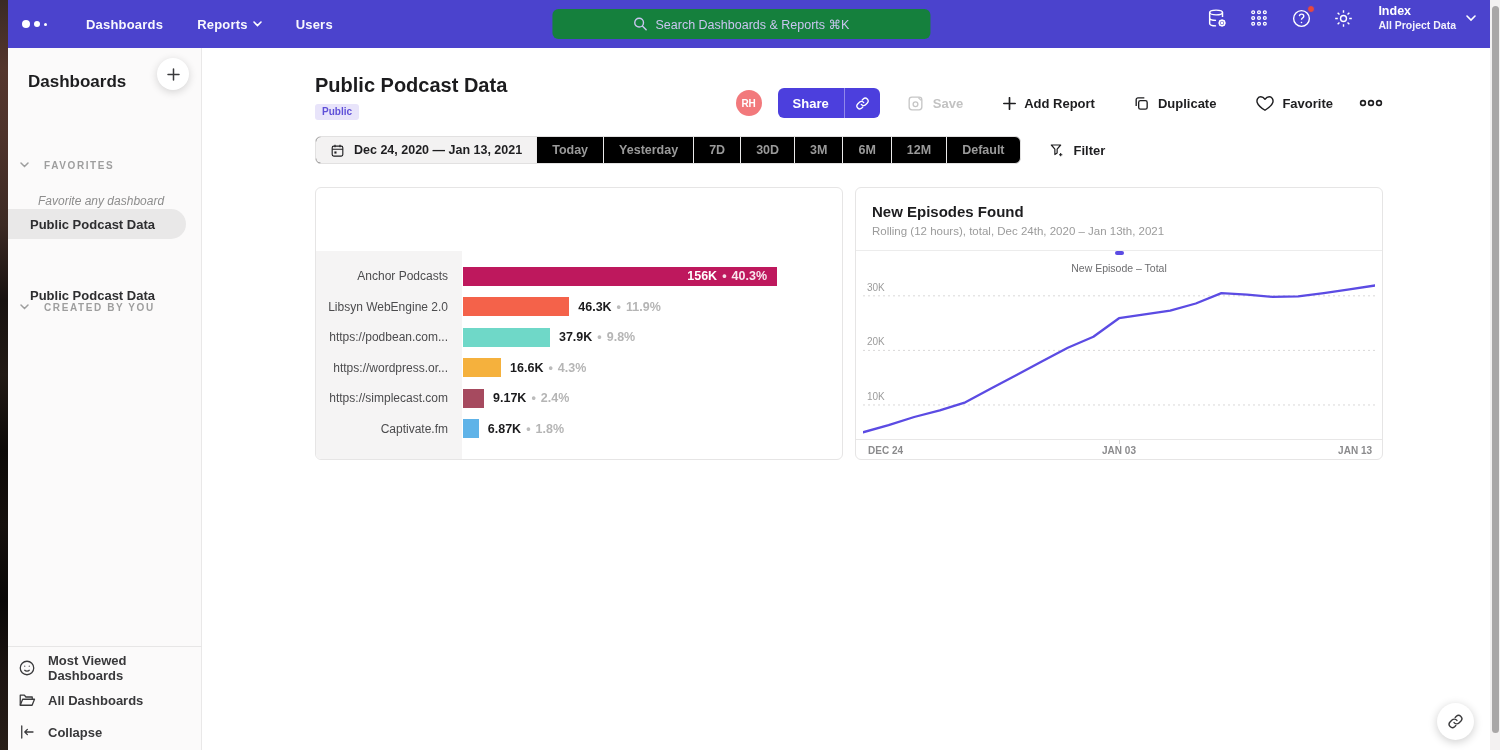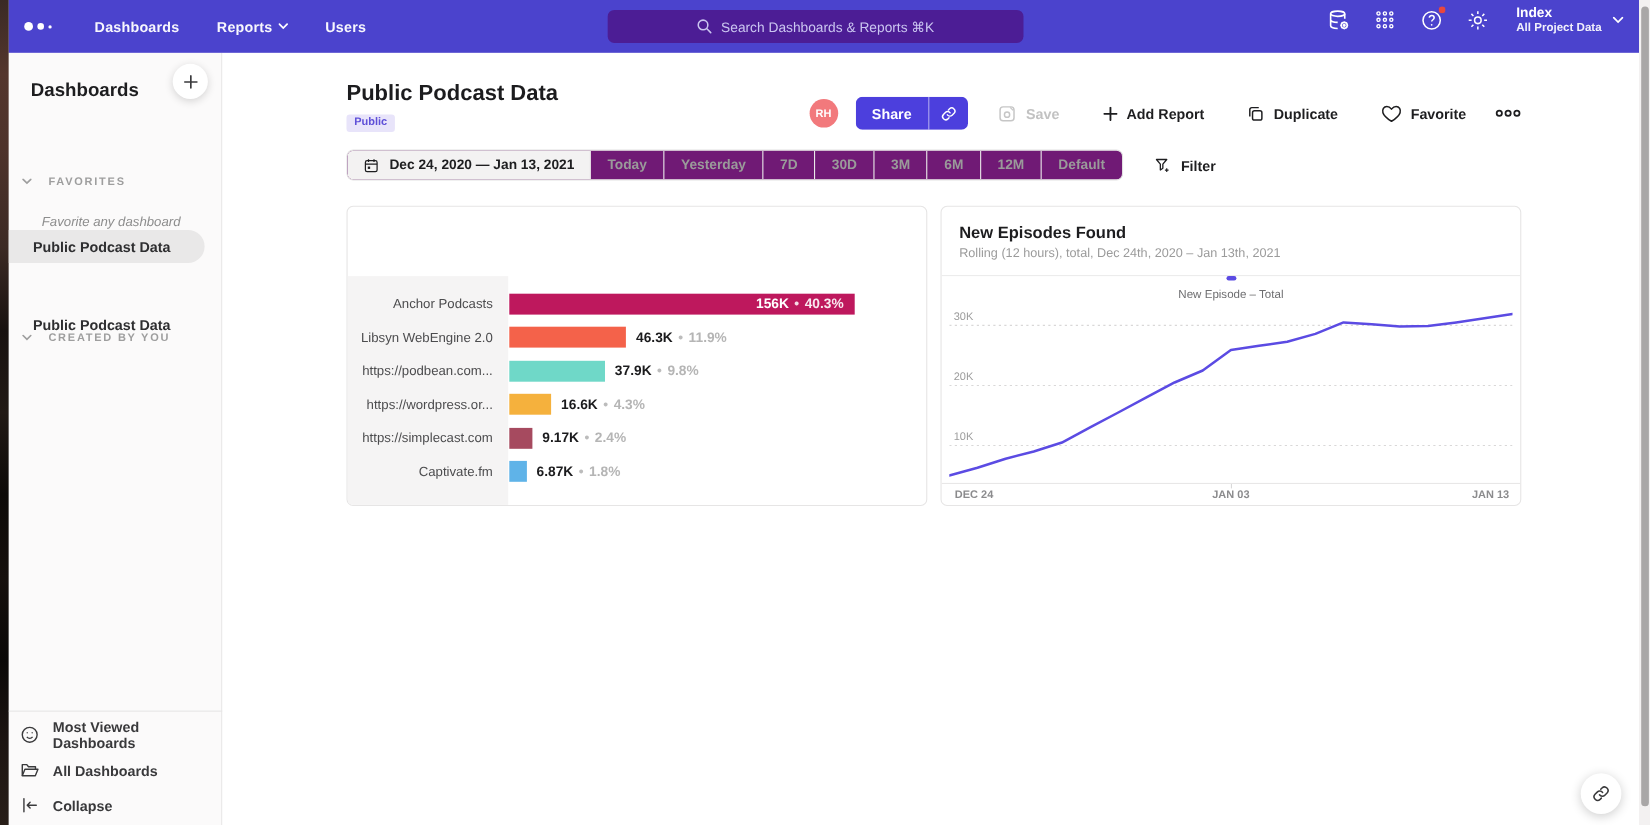--- a/index.html
+++ b/index.html
@@ -16,21 +16,21 @@
     background:#4b43cd; display:flex; align-items:center; color:#fff; z-index:30; }
   .logo { display:flex; align-items:center; gap:4px; margin-left:14px; width:40px; }
   .logo i { background:#fff; border-radius:50%; display:block; }
   .logo i:nth-child(1){ width:8px; height:8px; }
   .logo i:nth-child(2){ width:6px; height:6px; }
   .logo i:nth-child(3){ width:3px; height:3px; }
   .nav-items { display:flex; align-items:center; gap:34px; margin-left:24px; }
   .nav-item { font-size:13px; font-weight:700; color:rgba(255,255,255,.96); cursor:pointer;
     display:flex; align-items:center; gap:5px; letter-spacing:.2px; }
   .search { position:absolute; left:50%; top:9px; transform:translateX(-52%);
-    width:378px; height:30px; background:#4c1d95; border-radius:6px;
+    width:378px; height:30px; background:#15803d; border-radius:6px;
     display:flex; align-items:center; justify-content:center; gap:8px;
     color:#cac5f0; font-size:12.5px; cursor:text; }
   .nav-right { position:absolute; right:14px; top:0; height:36px; display:flex;
     align-items:center; gap:20px; }
   .nav-icon { width:22px; height:22px; position:relative; cursor:pointer; display:flex;
     align-items:center; justify-content:center; }
   .nav-icon svg { display:block; }
   .badge-dot { position:absolute; top:-2px; right:-3px; width:8px; height:8px;
     background:#e8473e; border-radius:50%; border:1.5px solid #4b43cd; }
   .project { display:flex; align-items:center; gap:10px; cursor:pointer; margin-left:4px; }
@@ -76,21 +76,21 @@
     color:#1e1e20; cursor:pointer; background:none; border:none; }
   .act.disabled { color:#c2c2c2; cursor:default; }
   .act-save { margin-left:26px; }
   .act-add { margin-left:40px; }
   .act-dup { margin-left:38px;text-align:center; }
   .act-fav { margin-left:40px; }
   .act-more { margin-left:26px; }
 
   .datebar { position:absolute; left:0; top:88px; height:28px; display:flex; align-items:center; }
   .segments { display:flex; align-items:stretch; height:28px; border:1px solid #e2e1e1;
-    border-radius:6px; overflow:hidden; background:#701a75; }
+    border-radius:6px; overflow:hidden; background:#000000; }
   .seg { display:flex; align-items:center; padding:0 15px; font-size:12.5px; font-weight:600;
     color:#9a9a9a; border-right:1px solid #ebeaea; cursor:pointer; white-space:nowrap; }
   .seg:last-child { border-right:none; }
   .seg.range { background:#f3f2f2; color:#1e1e20; font-weight:700; gap:9px; padding:0 14px; }
   .filter-btn { display:flex; align-items:center; gap:9px; margin-left:28px; font-size:13px;
     font-weight:700; color:#1e1e20; cursor:pointer; background:none; border:none; }
 
   
   .cards { position:absolute; left:0; top:139px; display:flex; gap:12px; }
   .card { width:528px; height:273px; background:#fff; border:1px solid #e6e5e5;

